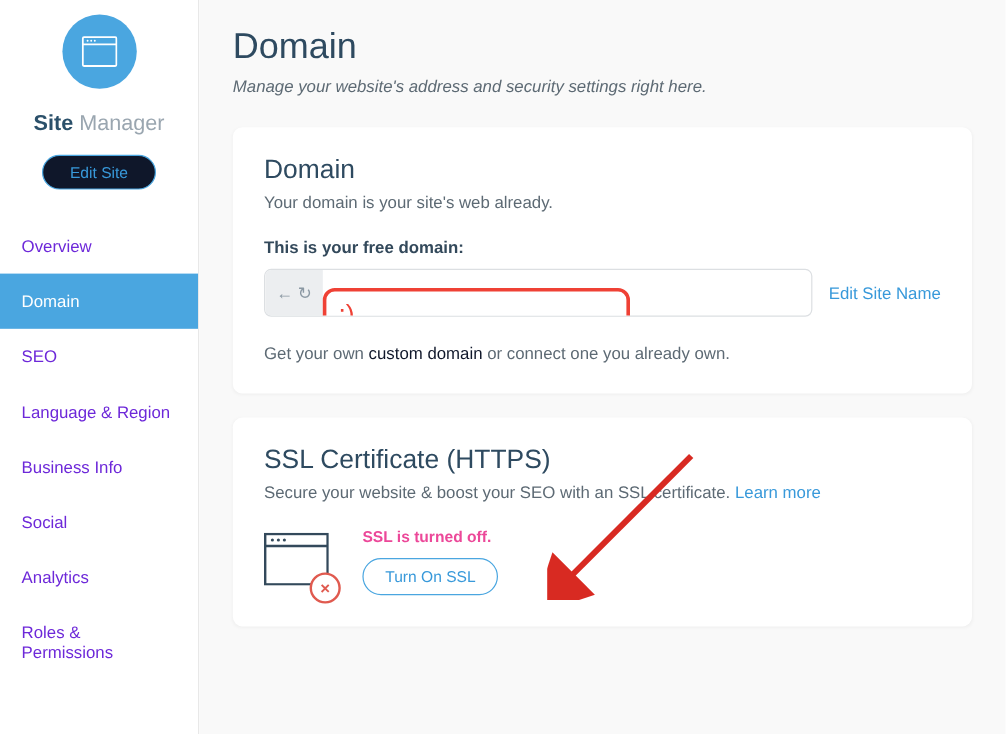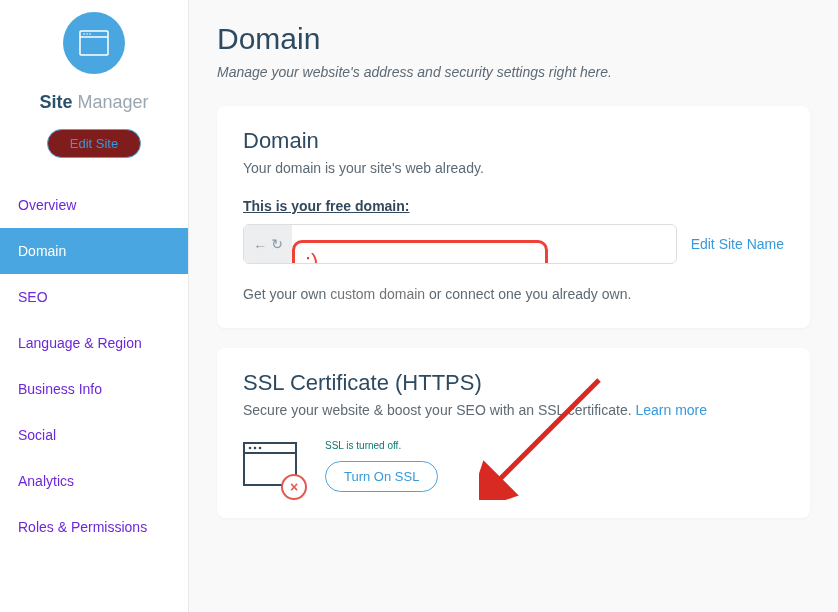--- a/index.html
+++ b/index.html
@@ -5,21 +5,21 @@
     * { box-sizing: border-box; margin: 0; padding: 0; }
     body {
       font-family: -apple-system, BlinkMacSystemFont, "Helvetica Neue", Arial, sans-serif;
       background: #fff;
       width: 838px;
       height: 612px;
       display: flex;
       overflow: hidden;
     }
     .sidebar {
-      width: 189px;
+      width: 166px;
       background: #fff;
       border-right: 1px solid #e8e8e8;
       display: flex;
       flex-direction: column;
     }
     .sidebar-header {
       display: flex;
       flex-direction: column;
       align-items: center;
       padding: 12px 0 18px;
@@ -37,21 +37,21 @@
       margin-top: 18px;
       font-size: 18px;
       color: #9aa6b0;
       font-weight: 300;
     }
     .brand .bold { color: #2b506a; font-weight: 600; }
     .edit-site-btn {
       margin-top: 16px;
       border: 1px solid #4aa6e0;
       color: #3899da;
-      background: #7f1d1d;
+      background: #0f172a;
       border-radius: 20px;
       font-size: 13px;
       padding: 6px 22px;
       cursor: pointer;
     }
     .nav { margin-top: 6px; }
     .nav-item {
       font-size: 14px;
       color: #6d28d9;
       padding: 15px 18px;
@@ -95,21 +95,20 @@
       margin-top: 6px;
       font-size: 14px;
       color: #5d6a74;
       font-weight: 300;
     }
     .section-label {
       margin-top: 22px;
       font-size: 14px;
       font-weight: 600;
       color: #33495b;
-      text-decoration: underline;
     }
     .domain-row {
       display: flex;
       align-items: center;
       margin-top: 10px;
     }
     .browser-bar {
       flex: 1;
       display: flex;
       align-items: center;
@@ -156,21 +155,21 @@
       font-size: 14px;
       color: #3899da;
       cursor: pointer;
     }
     .help-line {
       margin-top: 22px;
       font-size: 14px;
       color: #5d6a74;
       font-weight: 300;
     }
-    .help-line a { color: #737373; text-decoration: none; }
+    .help-line a { color: #0f172a; text-decoration: none; }
     .ssl-body {
       display: flex;
       align-items: center;
       margin-top: 22px;
       gap: 28px;
     }
     .browser-glyph { position: relative; }
     .badge-x {
       position: absolute;
       right: -10px;
@@ -182,23 +181,23 @@
       border: 2px solid #e05a4f;
       color: #e05a4f;
       display: flex;
       align-items: center;
       justify-content: center;
       font-weight: 700;
       font-size: 14px;
     }
     .ssl-info { display: flex; flex-direction: column; gap: 10px; }
     .ssl-status {
-      font-size: 10px;
-      font-weight: 400;
-      color: #0f766e;
+      font-size: 13px;
+      font-weight: 700;
+      color: #ec4899;
     }
     .turn-on-btn {
       align-self: flex-start;
       border: 1px solid #4aa6e0;
       color: #3899da;
       background: #fff;
       border-radius: 20px;
       font-size: 13px;
       padding: 7px 18px;
       cursor: pointer;

